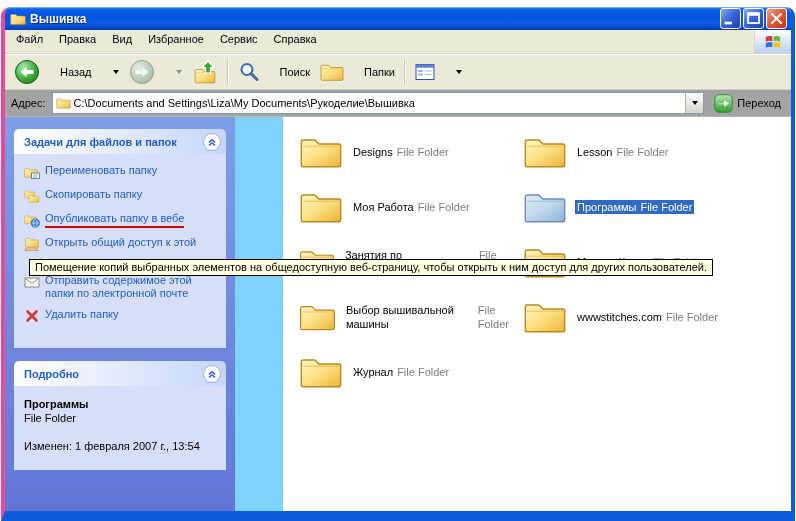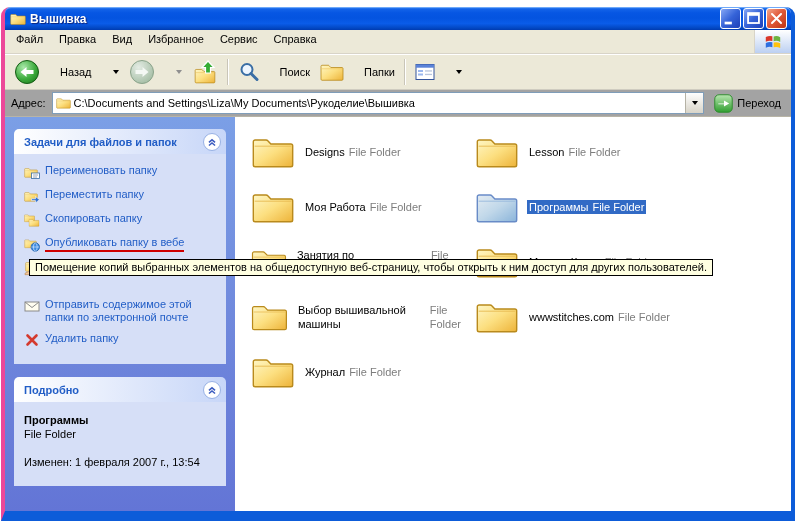--- a/index.html
+++ b/index.html
@@ -40,31 +40,31 @@
     padding:0 6px 0 6px;gap:6px;border-bottom:1px solid #b8b4a6;}
   .addr-label{font-size:11px;color:#000;}
   .addr-combo{flex:1;height:22px;background:#fff;border:1px solid #7f9db9;box-sizing:border-box;
     display:flex;align-items:center;padding-left:3px;}
   .addr-combo input{flex:1;border:none;outline:none;font-family:"Liberation Sans",sans-serif;
     font-size:11px;padding:0 3px;background:transparent;color:#000;}
   .combo-drop{width:17px;height:20px;background:linear-gradient(#fefefe,#d8d4c8);
     border-left:1px solid #b5b2a5;display:flex;align-items:center;justify-content:center;cursor:pointer;}
   .go-btn{display:flex;align-items:center;gap:4px;font-size:11px;padding:0 4px;cursor:pointer;}
   
-  .main{flex:1;display:flex;background:#737373;position:relative;overflow:hidden;}
+  .main{flex:1;display:flex;background:#7dd3fc;position:relative;overflow:hidden;gap:48px;}
   .sidebar{width:230px;flex:0 0 230px;box-sizing:border-box;padding:12px 9px 0 9px;
     background:linear-gradient(180deg,#7b9fe6 0%,#6f87dc 55%,#6375d6 100%);}
   .panel{margin-bottom:13px;}
   .panel header{height:25px;border-radius:5px 5px 0 0;display:flex;align-items:center;
     justify-content:space-between;padding:0 5px 0 10px;cursor:pointer;
     background:linear-gradient(90deg,#ffffff 0%,#c7d6f8 100%);}
   .ptitle{color:#215dc6;font-weight:bold;font-size:11px;}
   .pbtn{width:18px;height:18px;border-radius:50%;background:#fff;border:1px solid #98b1e4;
     box-sizing:border-box;display:flex;align-items:center;justify-content:center;cursor:pointer;}
-  .pbody{background:#d6dff7;padding:10px 4px 8px 10px;}
+  .pbody{background:#d6dff7;padding:10px 4px 16px 10px;}
   .task{display:flex;align-items:flex-start;gap:5px;margin-bottom:8px;cursor:pointer;
     color:#215dc6;font-size:11px;line-height:13px;}
   .task svg{flex:0 0 auto;}
   .task.occluded-extra{margin-bottom:22px;}
   .red-underline{border-bottom:2px solid #cf0000;padding-bottom:1px;}
   .pbody.details{color:#000;font-size:11px;padding:12px 6px 10px 10px;min-height:62px;}
   .dname{font-weight:bold;margin-bottom:2px;}
   .dtype{margin-bottom:16px;}
   
   .content{flex:1;display:grid;grid-template-columns:224px auto;grid-auto-rows:55px;
@@ -243,27 +243,20 @@
               <svg width="16" height="16" viewBox="0 0 16 16">
                 <use href="#folder" x="0" y="3" width="14" height="11"></use>
                 <rect x="7.5" y="9" width="8" height="5.5" fill="#fff" stroke="#3a6ea5" stroke-width=".8"></rect>
                 <line x1="9" y1="11" x2="14" y2="11" stroke="#9aa5b5"></line>
                   <line x1="9" y1="13" x2="13" y2="13" stroke="#9aa5b5"></line>
               </svg>
               <span>Переименовать папку</span>
             </div>
             <div class="task">
               <svg width="16" height="16" viewBox="0 0 16 16">
-                <use href="#folder" x="0" y="3" width="14" height="11"></use>
-                <path d="M7.5 10.8 h4 v-2.3 l4 3.2 -4 3.2 v-2.3 h-4 Z" fill="#2f6fd6" stroke="#fff" stroke-width=".6"></path>
-              </svg>
-              <span>Переместить папку</span>
-            </div>
-            <div class="task">
-              <svg width="16" height="16" viewBox="0 0 16 16">
                 <use href="#folder" x="0" y="1.5" width="11" height="9"></use>
                 <use href="#folder" x="4.5" y="6" width="11" height="9"></use>
               </svg>
               <span>Скопировать папку</span>
             </div>
             <div class="task">
               <svg width="16" height="16" viewBox="0 0 16 16">
                 <use href="#folder" x="0" y="2.5" width="13" height="10"></use>
                 <circle cx="11.3" cy="11" r="4.2" fill="#3b8ae0" stroke="#1b5ca8" stroke-width=".8"></circle>
                 <ellipse cx="11.3" cy="11" rx="1.9" ry="4" fill="none" stroke="#cfe4ff" stroke-width=".7"></ellipse>

